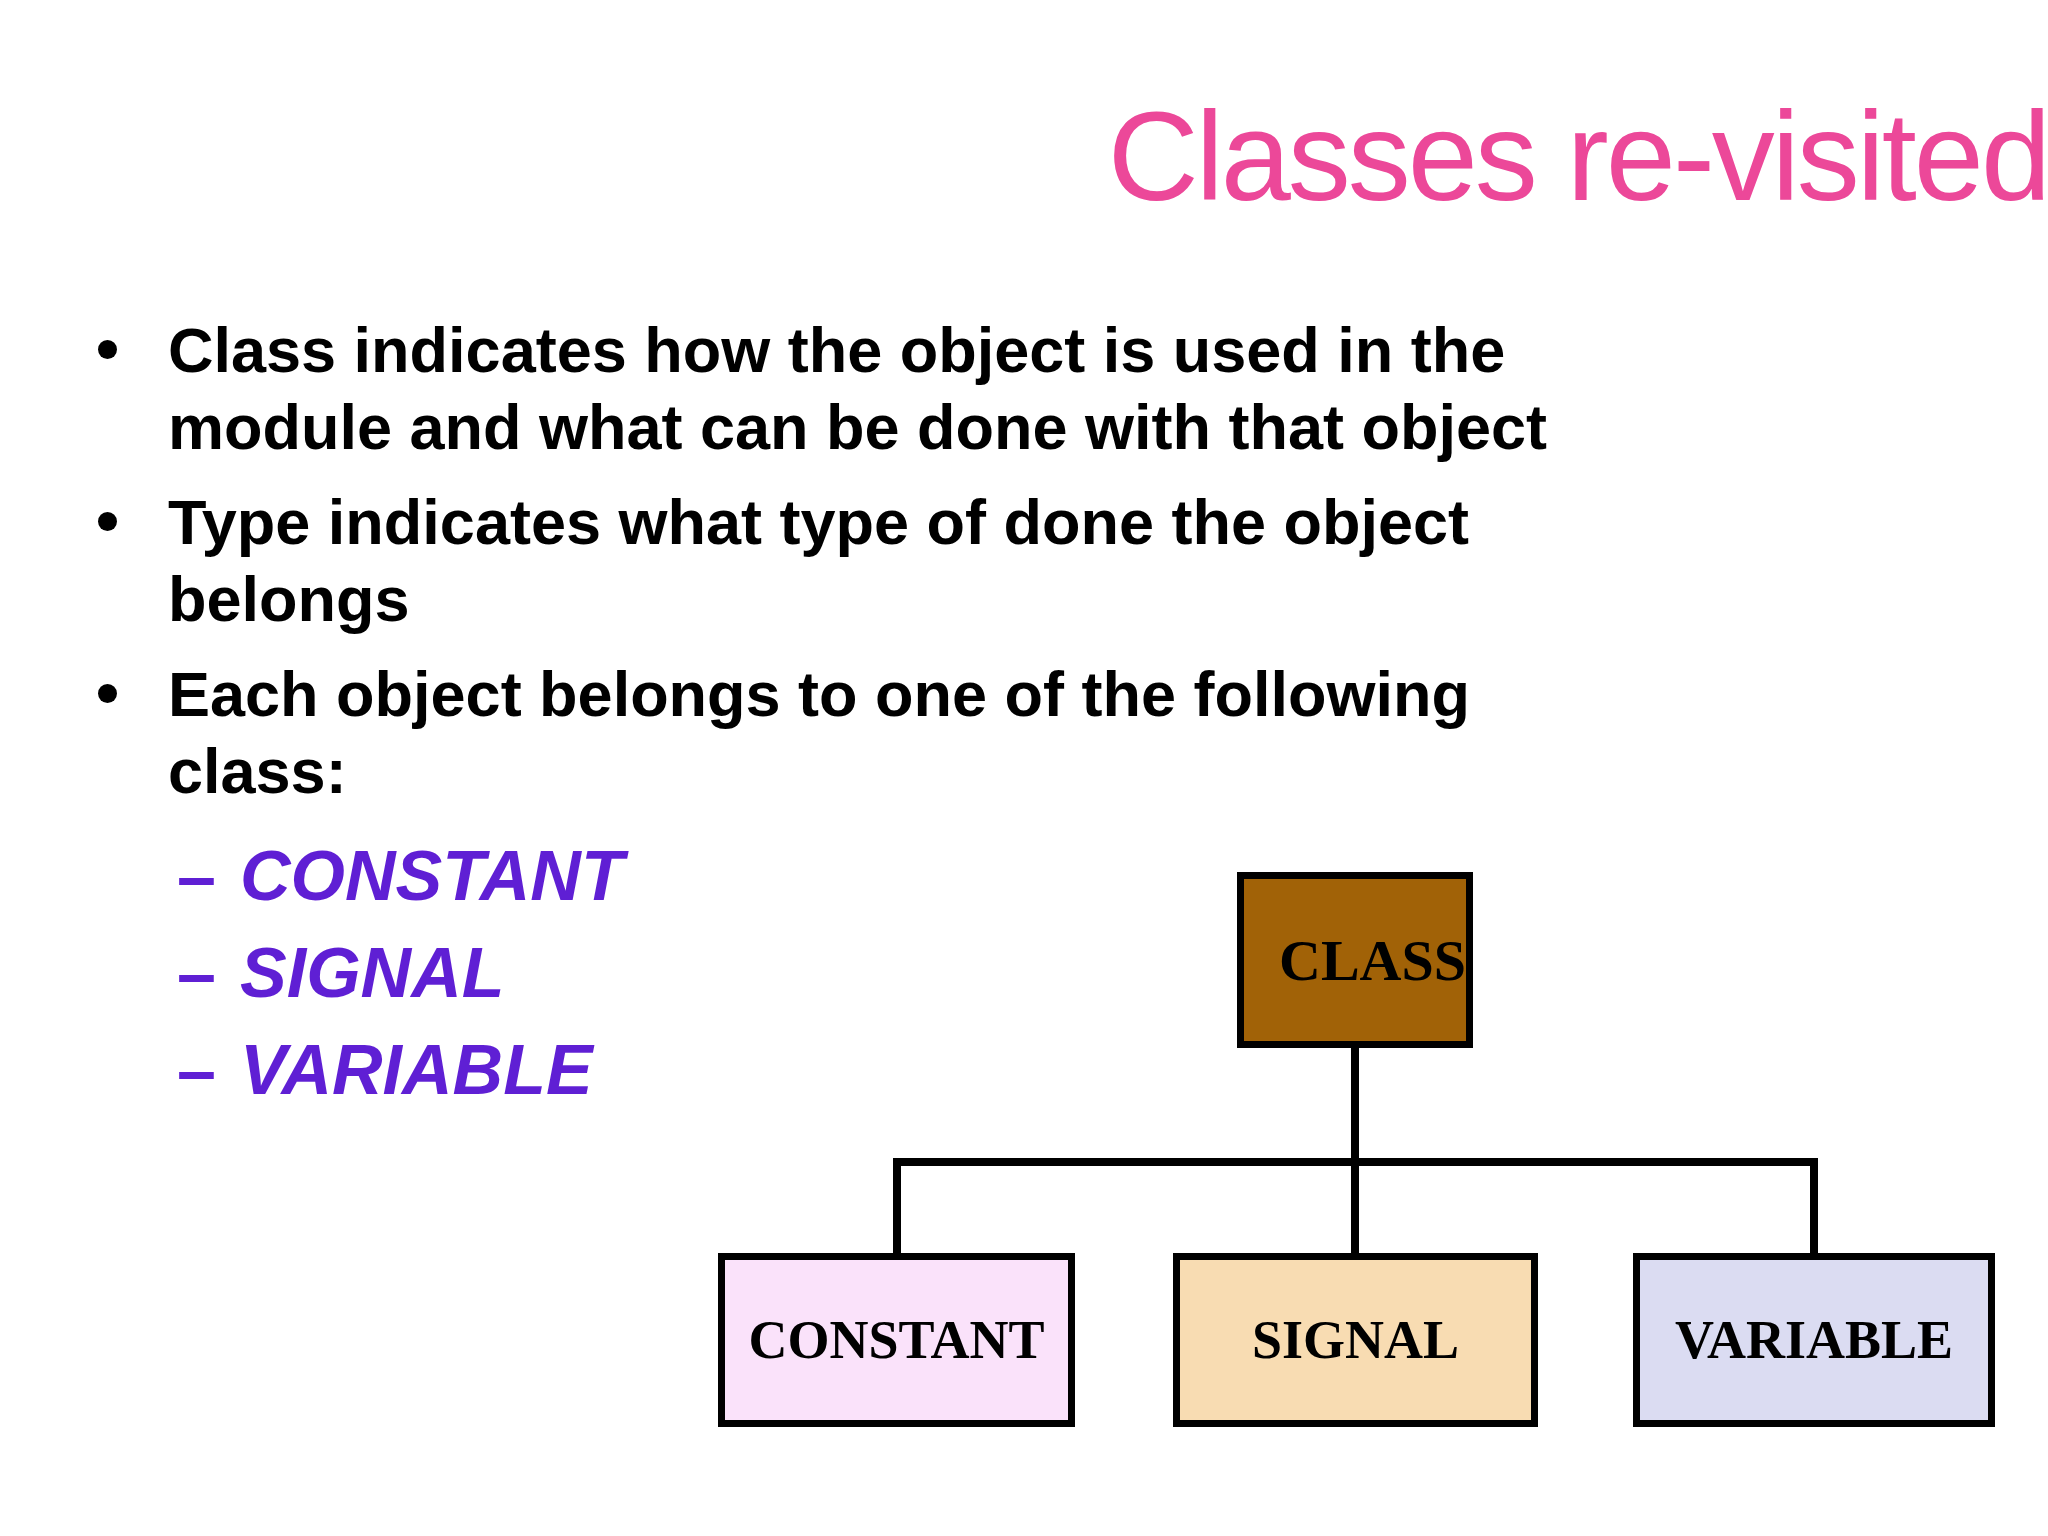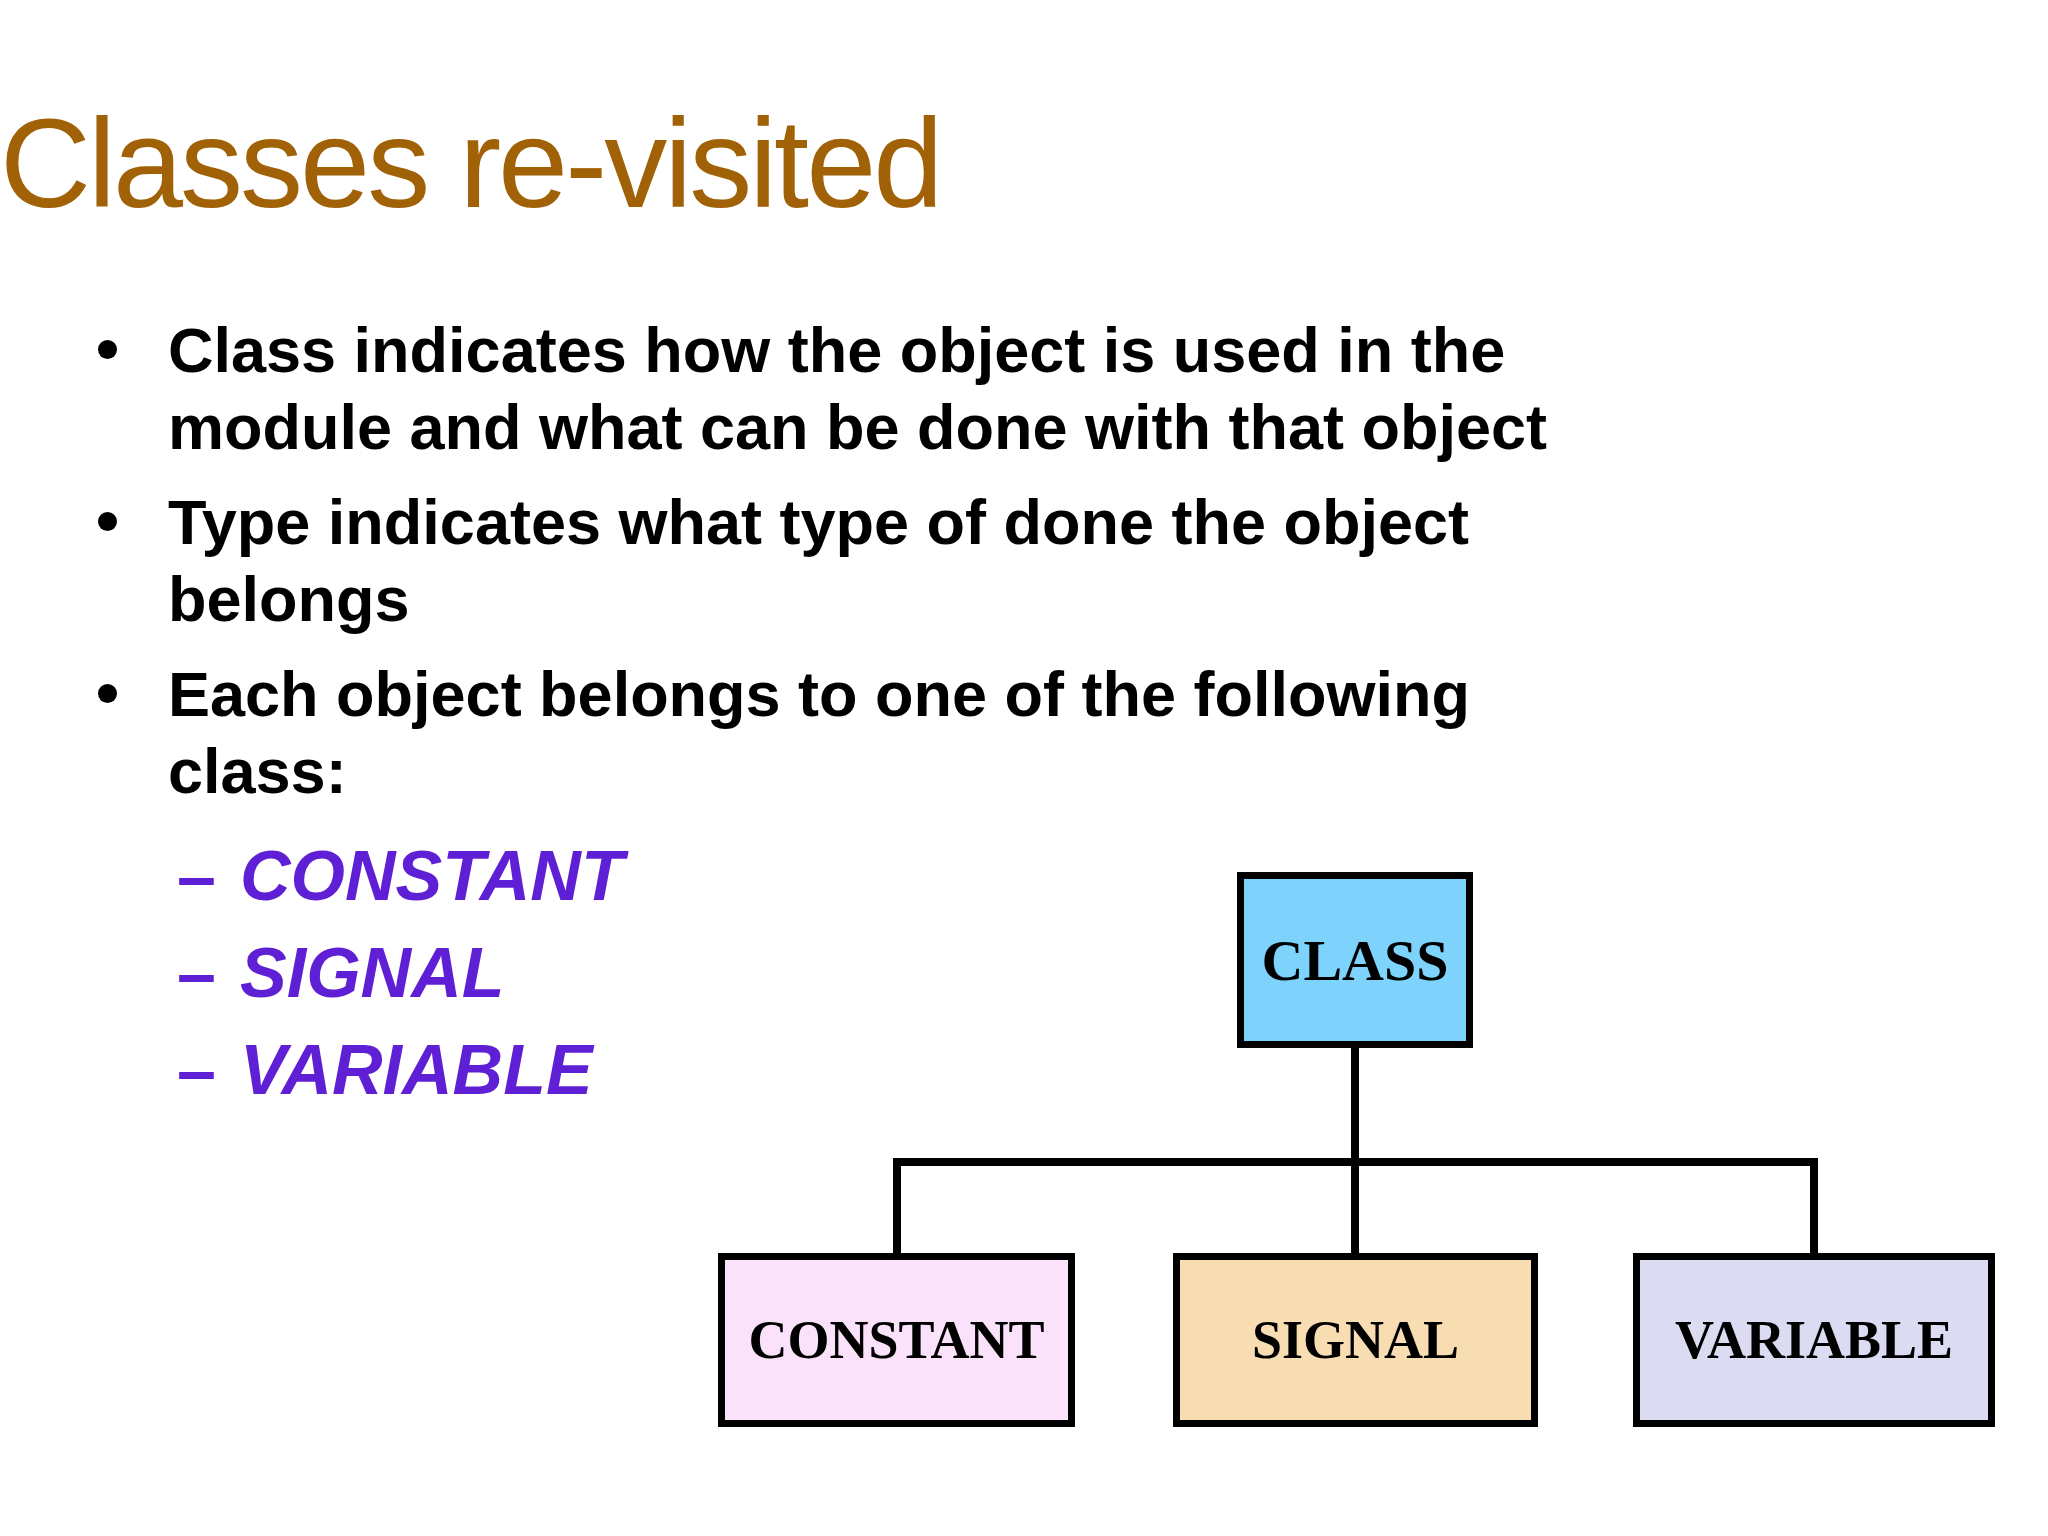--- a/index.html
+++ b/index.html
@@ -8,27 +8,27 @@
     background: #ffffff;
     position: relative;
     overflow: hidden;
     font-family: "Liberation Sans", sans-serif;
     color: #000;
   }
 
   
   .slide-title {
     position: absolute;
-    top: 95px; left: 0; right: 0;
-    text-align: left;
+    top: 88px; left: 0; right: 0;
+    text-align: right;
     font-size: 126px;
     font-weight: 400;
     letter-spacing: -3px;
     line-height: 1.1;
-    color: #a16207;
+    color: #ec4899;
   }
 
   
   .bullets {
     position: absolute;
     left: 88px; top: 312px;
     width: 1520px;
   }
   .bullet {
     display: flex;
@@ -137,21 +137,21 @@
 </div>
 
 <div>
 
   <div class="line line-root-drop" style="background: rgb(0, 0, 0);"></div>
   <div class="line line-hbar" style="background: rgb(0, 0, 0);"></div>
   <div class="line line-drop-left" style="background: rgb(0, 0, 0);"></div>
   <div class="line line-drop-mid" style="background: rgb(0, 0, 0);"></div>
   <div class="line line-drop-right" style="background: rgb(0, 0, 0);"></div>
 
-  <div class="node node-root" style="background: #7dd3fc;">
+  <div class="node node-root" style="background: #a16207; justify-content: flex-end;">
     <span>CLASS</span>
   </div>
 
   <div class="node node-c0" style="background: rgb(250, 226, 250);">
     <span>CONSTANT</span>
   </div>
 
   <div class="node node-c1" style="background: rgb(248, 220, 178);">
     <span>SIGNAL</span>
   </div>

